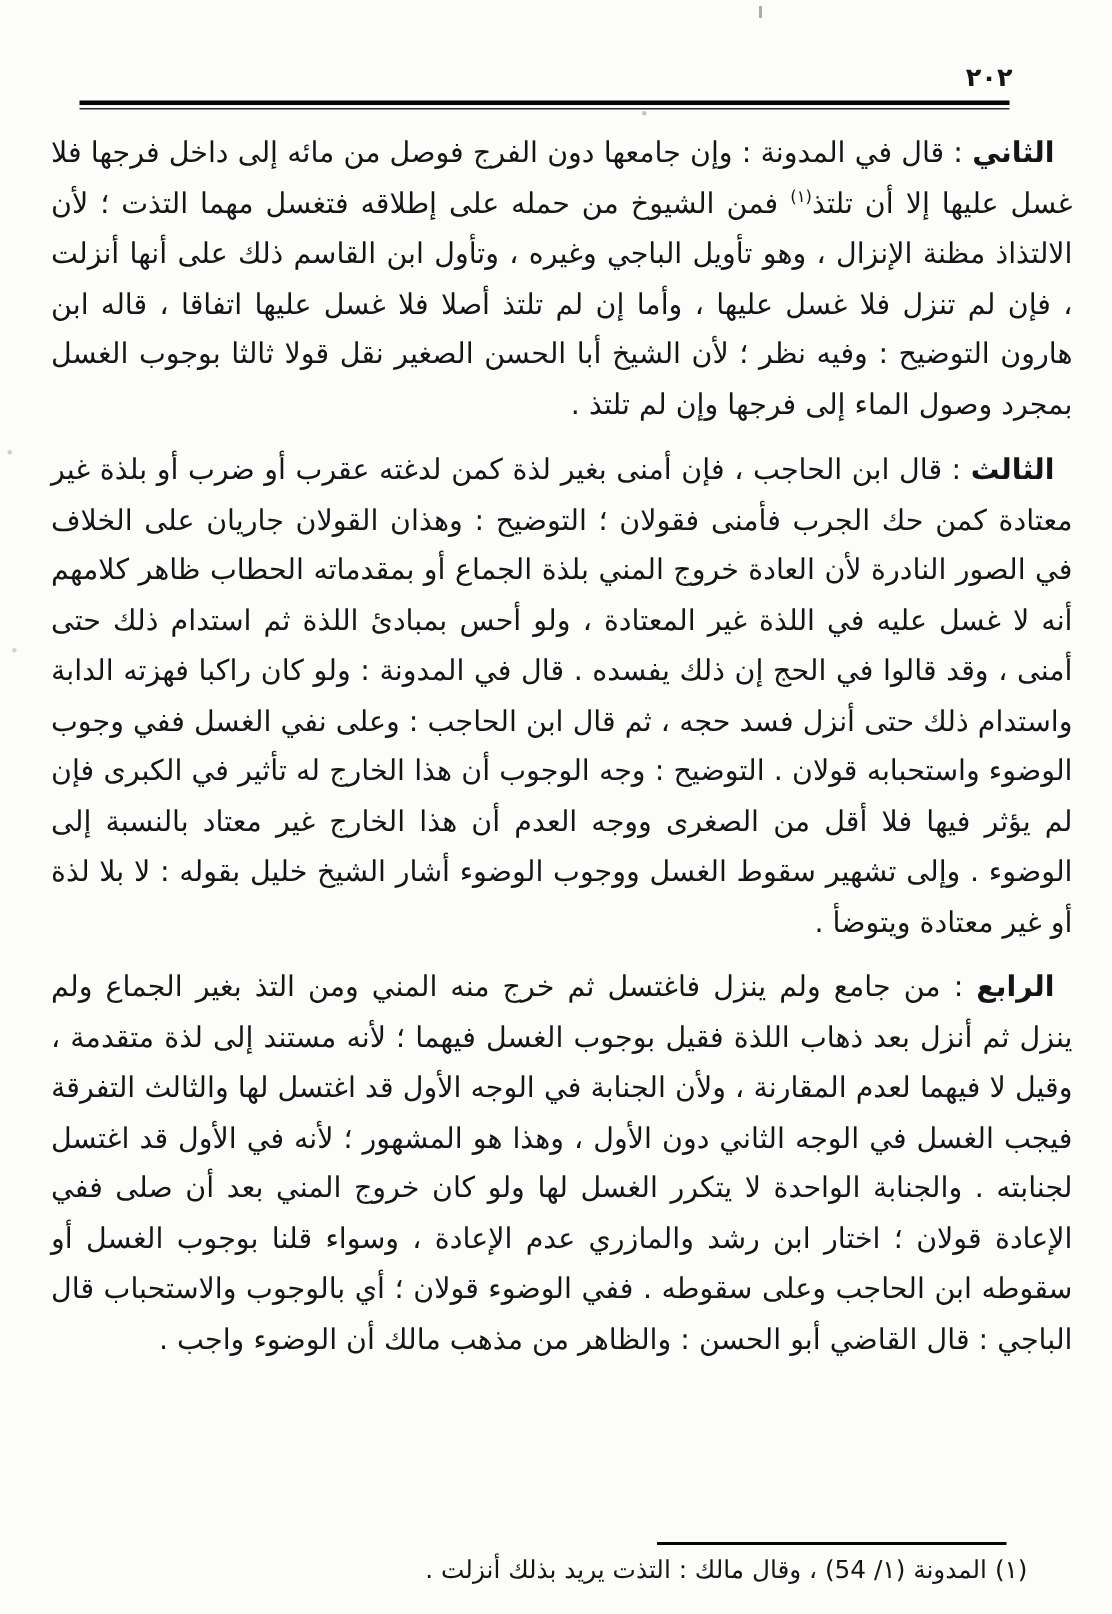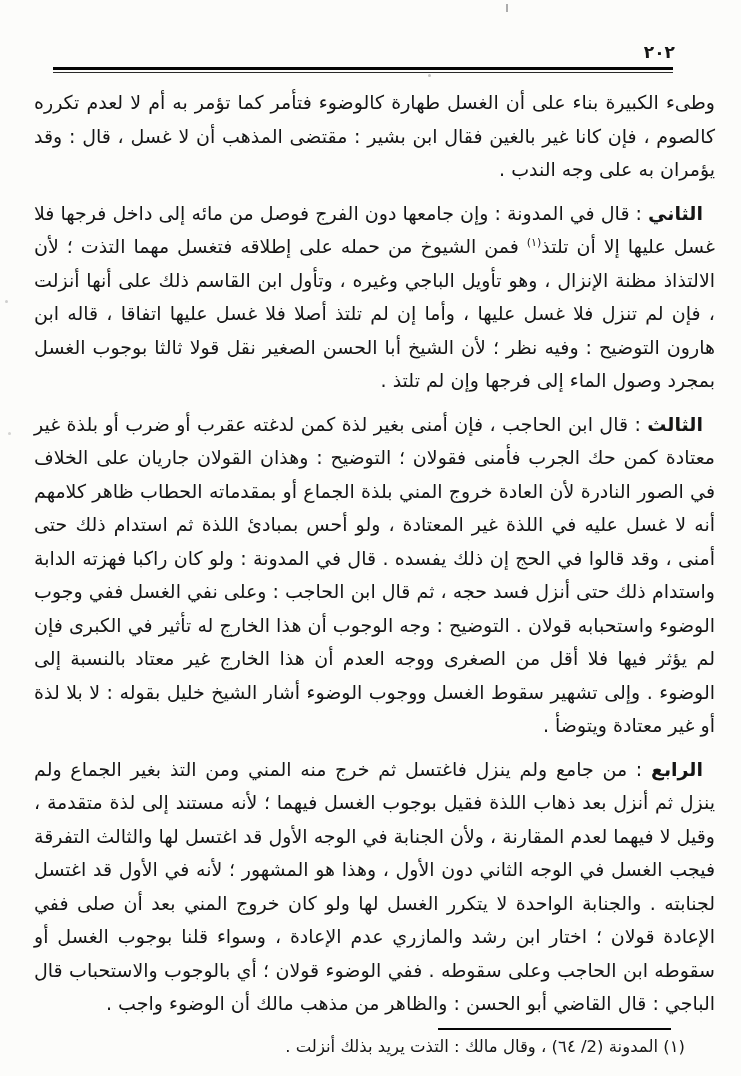--- a/index.html
+++ b/index.html
@@ -89,33 +89,32 @@
 <div class="page">
 
   <header class="page-header">
     <span class="page-number">٢٠٢</span>
   </header>
 
   <div class="header-rule"></div>
 
   <main class="page-body">
 
-    <p class="par"><span class="txt">وطىء الكبيرة بناء على أن الغسل طهارة كالوضوء فتأمر كما تؤمر به أم لا لعدم تكرره كالصوم ، فإن كانا غير بالغين فقال ابن بشير : مقتضى المذهب أن لا غسل ، قال : وقد يؤمران به على وجه الندب .</span></p>
 
     <p class="par indent"><span class="lead">الثاني</span><span class="txt"> : قال في المدونة : وإن جامعها دون الفرج فوصل من مائه إلى داخل فرجها فلا غسل عليها إلا أن تلتذ</span><sup class="note-ref">(١)</sup><span class="txt"> فمن الشيوخ من حمله على إطلاقه فتغسل مهما التذت ؛ لأن الالتذاذ مظنة الإنزال ، وهو تأويل الباجي وغيره ، وتأول ابن القاسم ذلك على أنها أنزلت ، فإن لم تنزل فلا غسل عليها ، وأما إن لم تلتذ أصلا فلا غسل عليها اتفاقا ، قاله ابن هارون التوضيح : وفيه نظر ؛ لأن الشيخ أبا الحسن الصغير نقل قولا ثالثا بوجوب الغسل بمجرد وصول الماء إلى فرجها وإن لم تلتذ .</span></p>
 
     <p class="par indent"><span class="lead">الثالث</span><span class="txt"> : قال ابن الحاجب ، فإن أمنى بغير لذة كمن لدغته عقرب أو ضرب أو بلذة غير معتادة كمن حك الجرب فأمنى فقولان ؛ التوضيح : وهذان القولان جاريان على الخلاف في الصور النادرة لأن العادة خروج المني بلذة الجماع أو بمقدماته الحطاب ظاهر كلامهم أنه لا غسل عليه في اللذة غير المعتادة ، ولو أحس بمبادئ اللذة ثم استدام ذلك حتى أمنى ، وقد قالوا في الحج إن ذلك يفسده . قال في المدونة : ولو كان راكبا فهزته الدابة واستدام ذلك حتى أنزل فسد حجه ، ثم قال ابن الحاجب : وعلى نفي الغسل ففي وجوب الوضوء واستحبابه قولان . التوضيح : وجه الوجوب أن هذا الخارج له تأثير في الكبرى فإن لم يؤثر فيها فلا أقل من الصغرى ووجه العدم أن هذا الخارج غير معتاد بالنسبة إلى الوضوء . وإلى تشهير سقوط الغسل ووجوب الوضوء أشار الشيخ خليل بقوله : لا بلا لذة أو غير معتادة ويتوضأ .</span></p>
 
     <p class="par indent"><span class="lead">الرابع</span><span class="txt"> : من جامع ولم ينزل فاغتسل ثم خرج منه المني ومن التذ بغير الجماع ولم ينزل ثم أنزل بعد ذهاب اللذة فقيل بوجوب الغسل فيهما ؛ لأنه مستند إلى لذة متقدمة ، وقيل لا فيهما لعدم المقارنة ، ولأن الجنابة في الوجه الأول قد اغتسل لها والثالث التفرقة فيجب الغسل في الوجه الثاني دون الأول ، وهذا هو المشهور ؛ لأنه في الأول قد اغتسل لجنابته . والجنابة الواحدة لا يتكرر الغسل لها ولو كان خروج المني بعد أن صلى ففي الإعادة قولان ؛ اختار ابن رشد والمازري عدم الإعادة ، وسواء قلنا بوجوب الغسل أو سقوطه ابن الحاجب وعلى سقوطه . ففي الوضوء قولان ؛ أي بالوجوب والاستحباب قال الباجي : قال القاضي أبو الحسن : والظاهر من مذهب مالك أن الوضوء واجب .</span></p>
 
   </main>
 
   <footer class="page-footer">
     <div class="footnote-rule"></div>
-    <p class="footnote"><span class="footnote-marker">(١)</span> <span class="footnote-text">المدونة (2/ ٦٤) ، وقال مالك : التذت يريد بذلك أنزلت .</span></p>
+    <p class="footnote"><span class="footnote-marker">(١)</span> <span class="footnote-text">المدونة (١/ 54) ، وقال مالك : التذت يريد بذلك أنزلت .</span></p>
   </footer>
 
   <span class="speck speck-1"></span>
   <span class="speck speck-2"></span>
   <span class="speck speck-3"></span>
   <span class="speck speck-4"></span>
 
 </div>
 
 </body></html>

